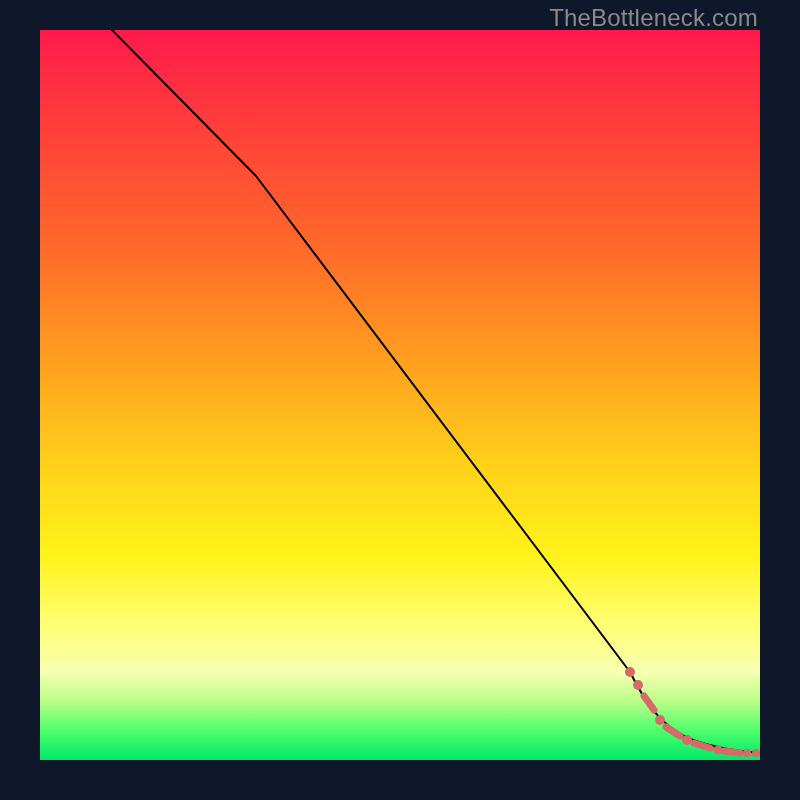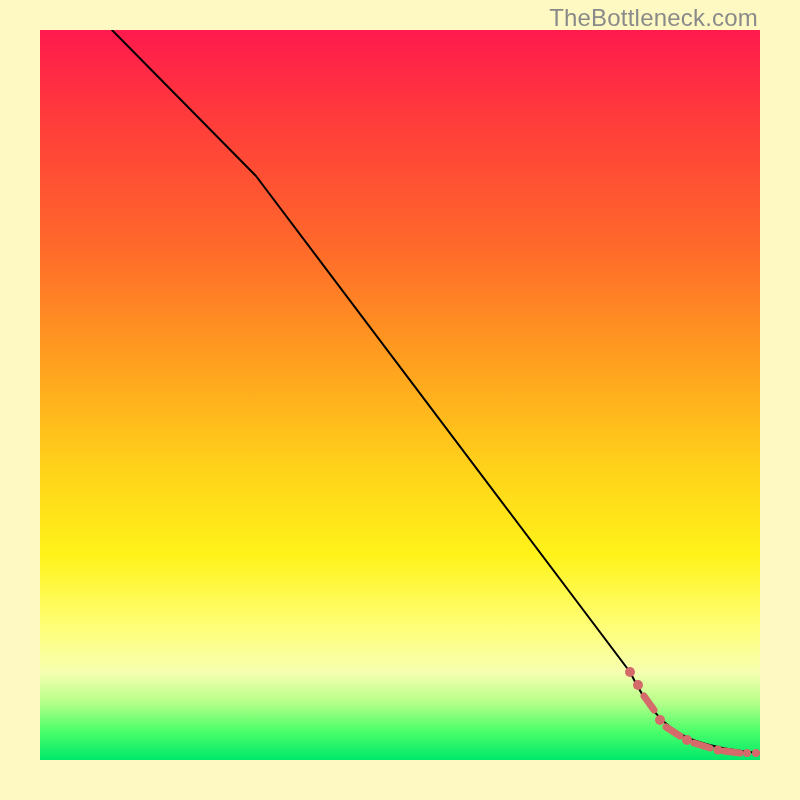--- a/index.html
+++ b/index.html
@@ -8,21 +8,21 @@
     width: 800px;
     height: 800px;
     background: #000;
     overflow: hidden;
     font-family: Arial, Helvetica, sans-serif;
   }
   .frame {
     position: relative;
     width: 800px;
     height: 800px;
-    background: #fef9c3;
+    background: #0f172a;
   }
   .plot {
     position: absolute;
     left: 40px;
     top: 30px;
     width: 720px;
     height: 730px;
     
     background: linear-gradient(to bottom,
       #ff1a4d 0%,

